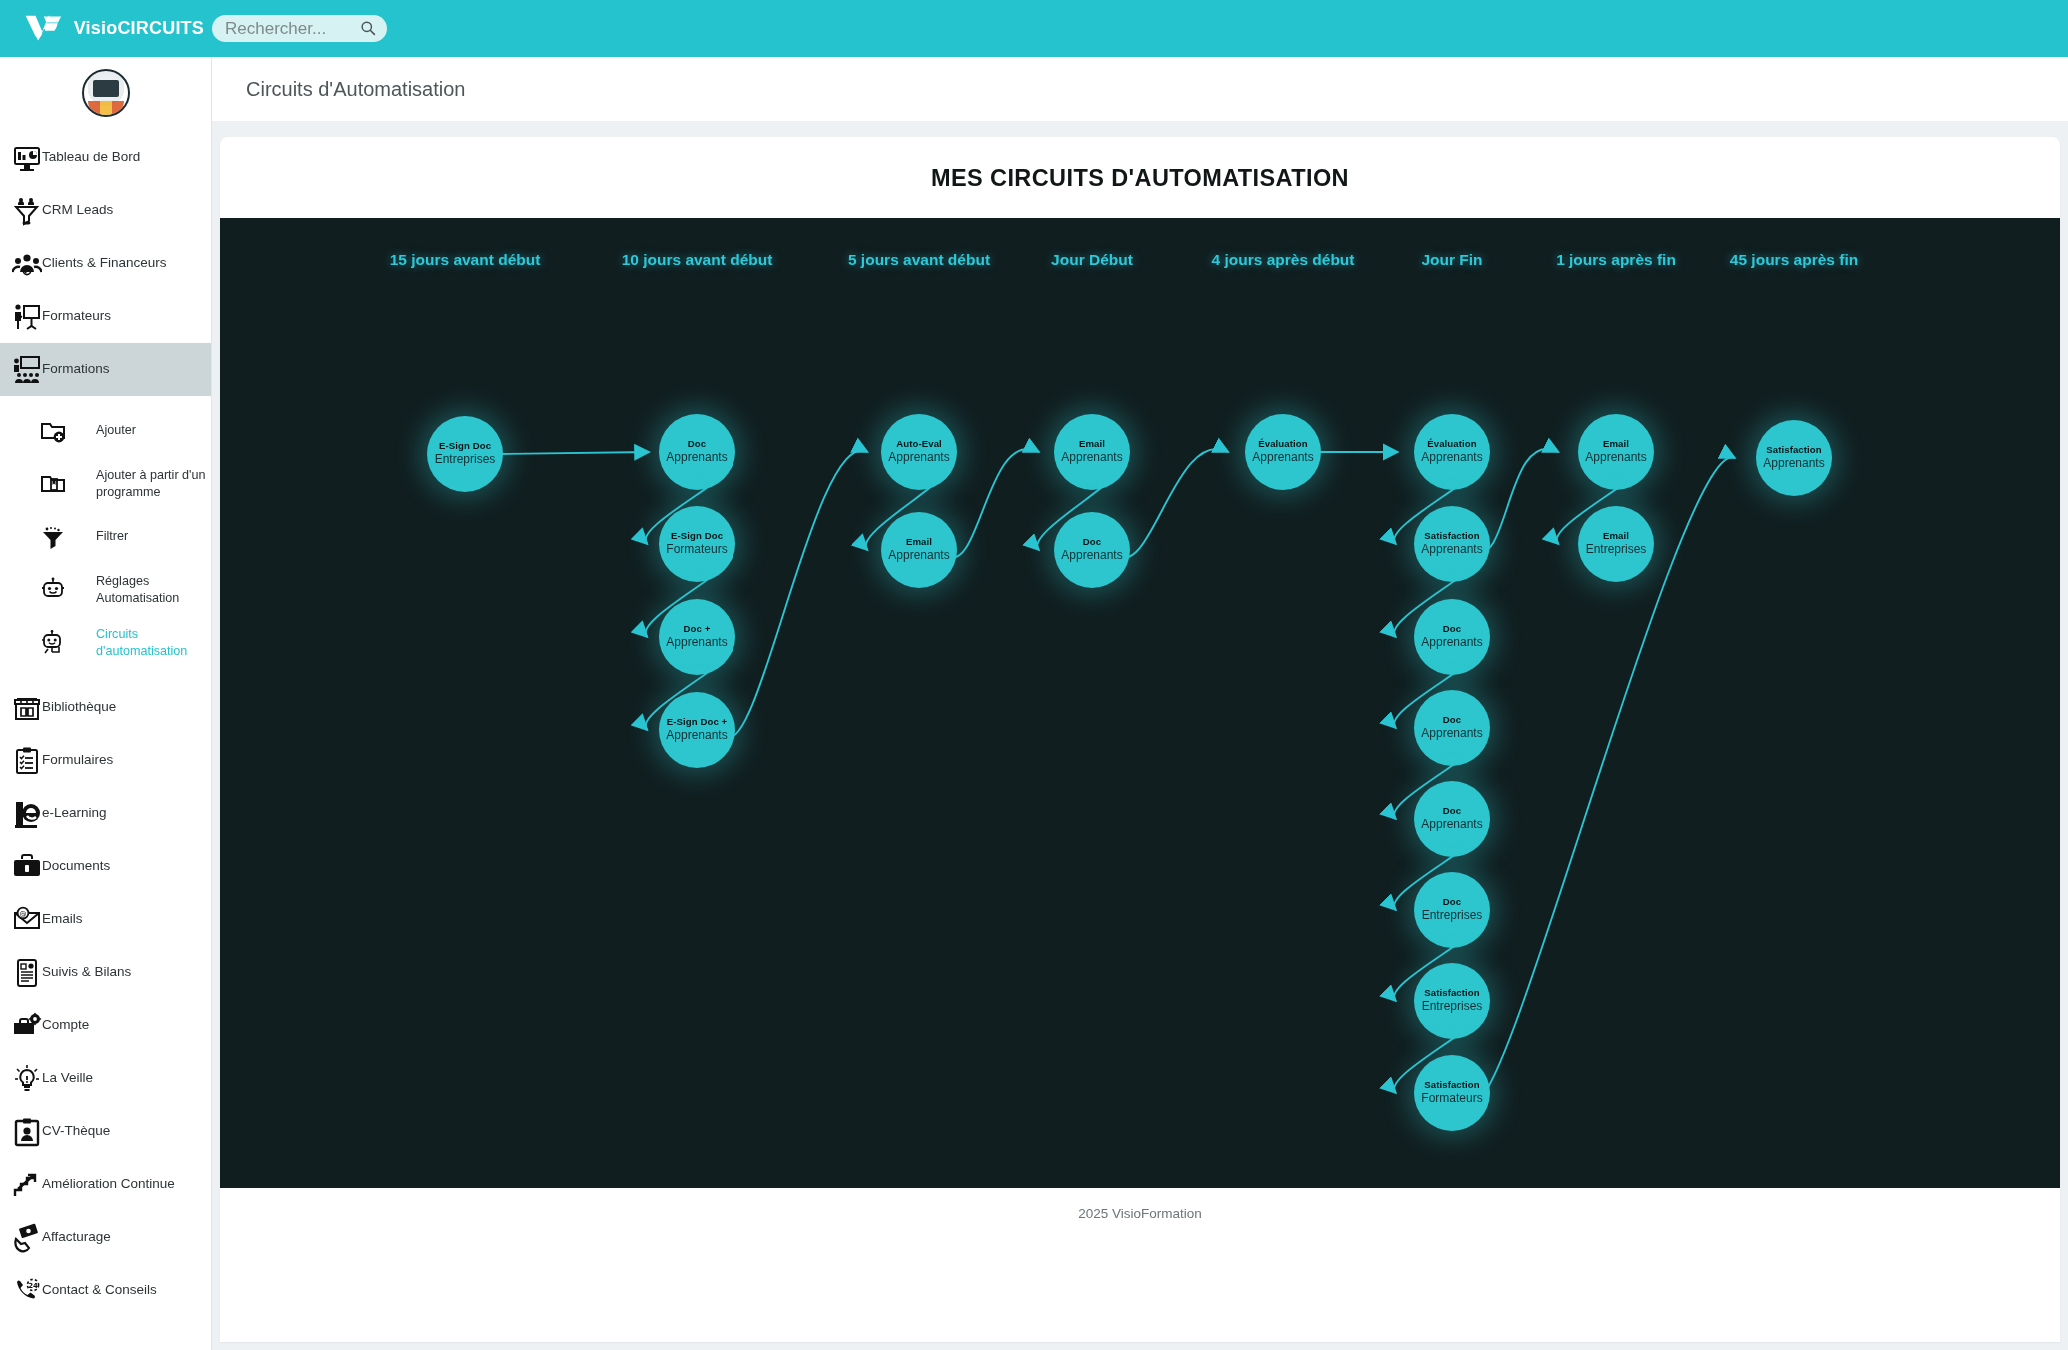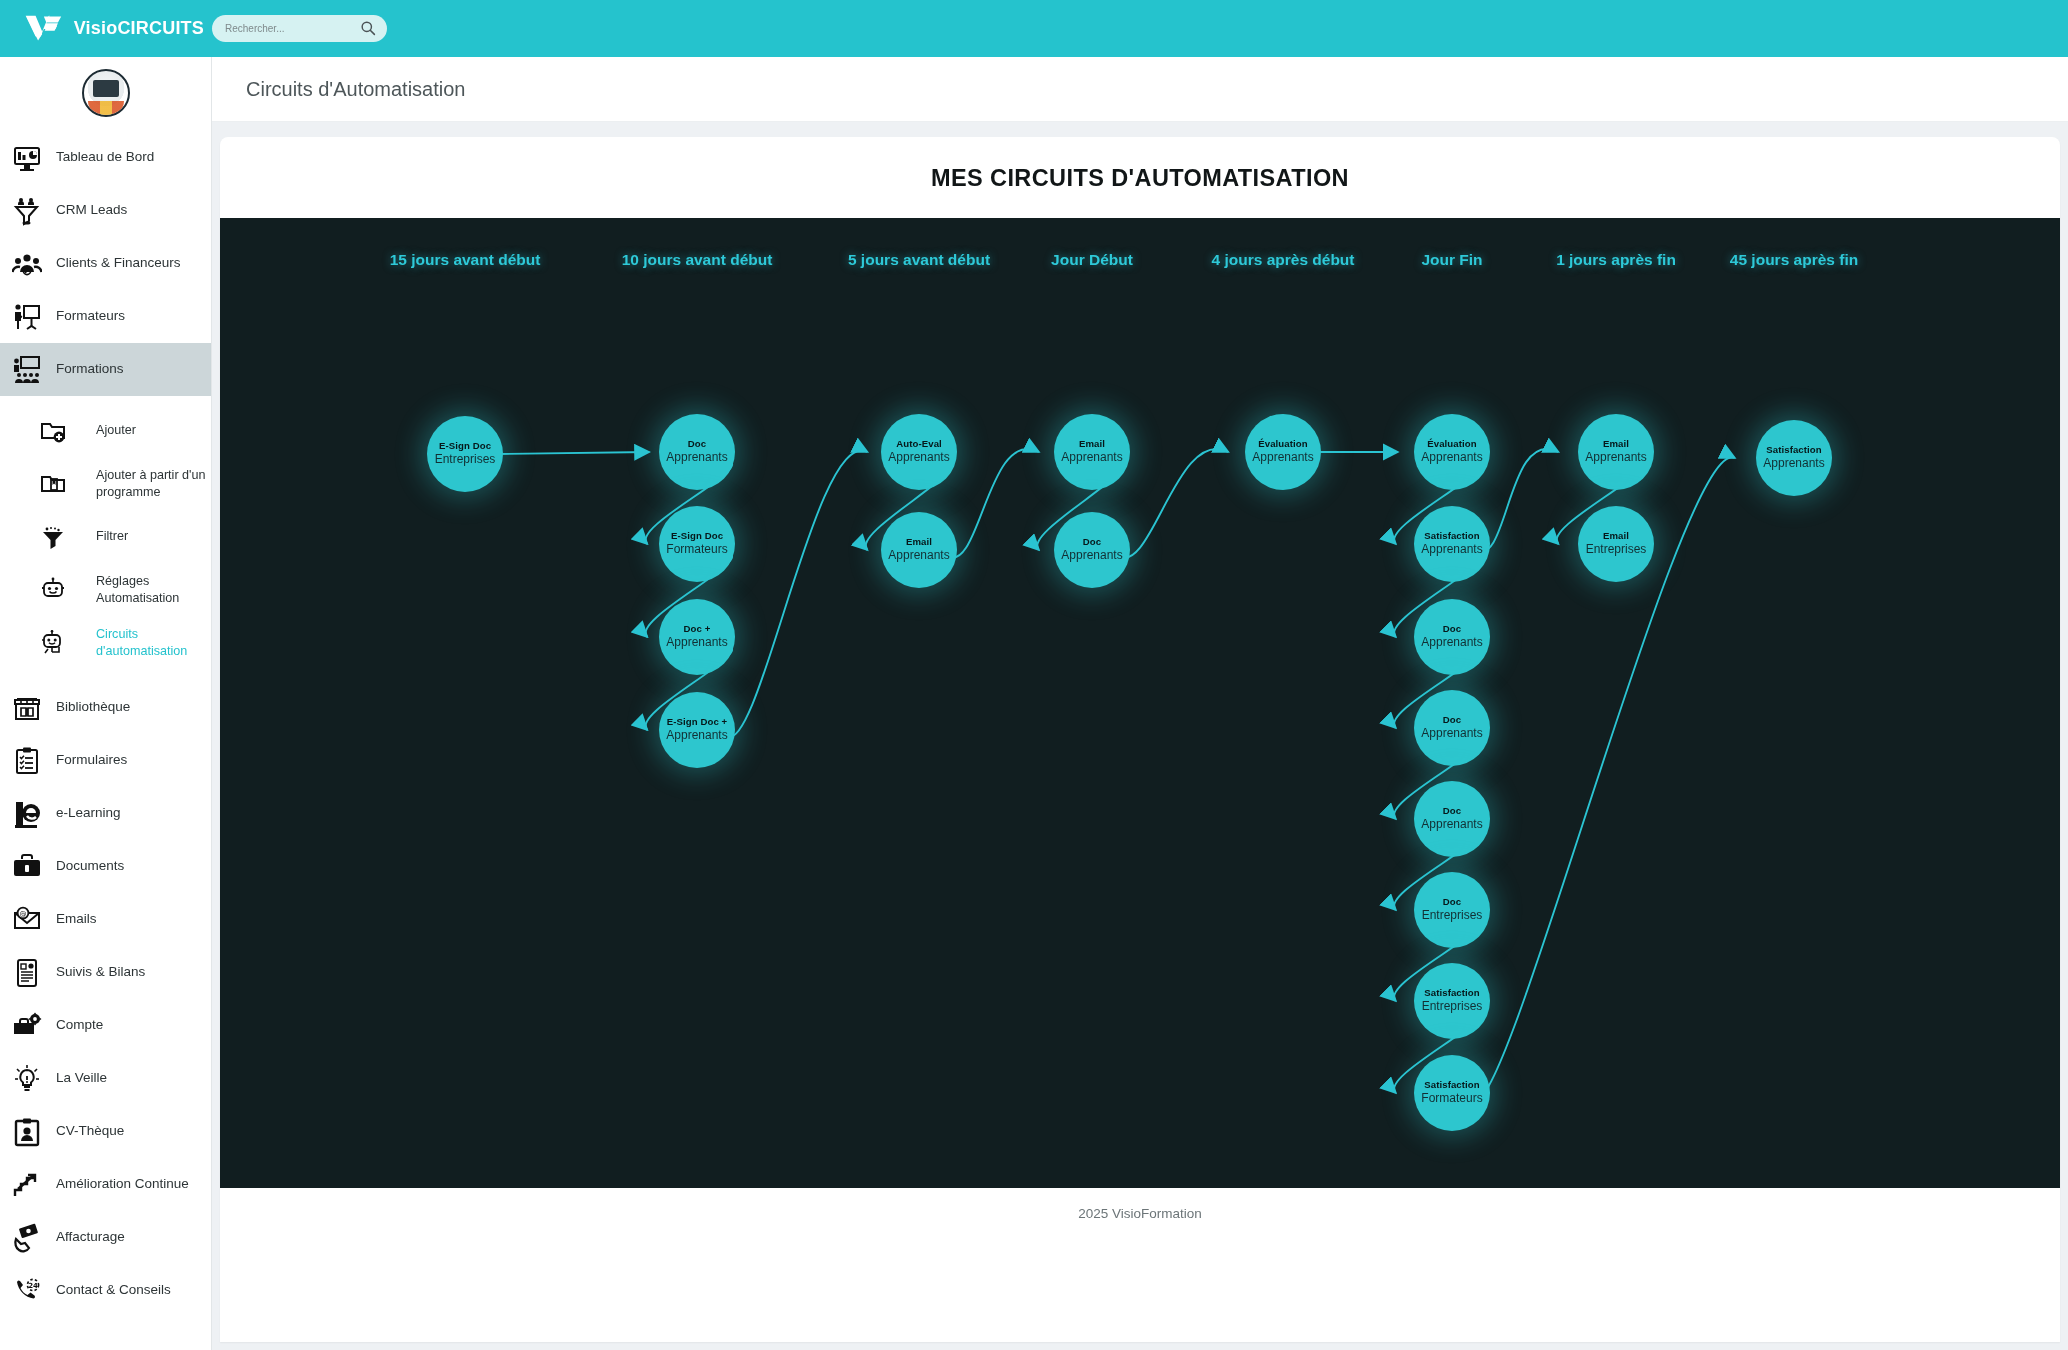--- a/index.html
+++ b/index.html
@@ -18,21 +18,21 @@
   .brand { display: flex; align-items: center; gap: 10px; margin-left: 24px; width: 180px; }
   .brand-logo { width: 42px; height: 34px; }
   .brand-text { font-size: 18px; font-weight: 700; letter-spacing: .2px; color: #ffffff; }
   .brand-text .lite { font-weight: 700; }
   .search-wrap {
     margin-left: 8px; position: relative; width: 175px; height: 27px;
     background: #d6f2f2; border-radius: 14px; display: flex; align-items: center;
   }
   .search-input {
     border: 0; outline: 0; background: transparent; width: 130px;
-    margin-left: 13px; font-size: 10px; color: #5b6365;
+    margin-left: 13px; font-size: 17px; color: #5b6365;
     font-family: "Liberation Sans", sans-serif;
   }
   .search-input::placeholder { color: #7f8a8c; }
   .search-icon { position: absolute; right: 11px; top: 5px; width: 16px; height: 16px; }
 
   
   .sidebar {
     position: absolute; left: 0; top: 57px; width: 212px; height: 1293px;
     background: #ffffff; border-right: 1px solid #e2e6e8;
     overflow: hidden; z-index: 20;
@@ -47,21 +47,21 @@
     content: ""; position: absolute; left: 9px; top: 9px; width: 26px; height: 17px;
     background: #2c3a42; border-radius: 2px;
   }
   .org-circle::after {
     content: ""; position: absolute; left: 4px; top: 30px; width: 36px; height: 14px;
     background: linear-gradient(90deg,#d94f1e 0 33%, #f0b429 33% 66%, #d94f1e 66% 100%);
     border-radius: 0 0 18px 18px; opacity: .85;
   }
 
   .nav-item {
-    display: flex; align-items: center; gap: 14px;
+    display: flex; align-items: center; 
     height: 53px; padding-left: 12px; cursor: pointer; position: relative;
   }
   .nav-item.active { background: #ccd6d9; }
   .nav-ico { width: 30px; height: 30px; flex: 0 0 30px; display: block; }
   .nav-label { font-size: 13.5px; color: #2d3436; line-height: 1.25; }
 
   .sub-item {
     display: flex; align-items: center; gap: 30px;
     min-height: 53px; padding-left: 40px; cursor: pointer;
   }

